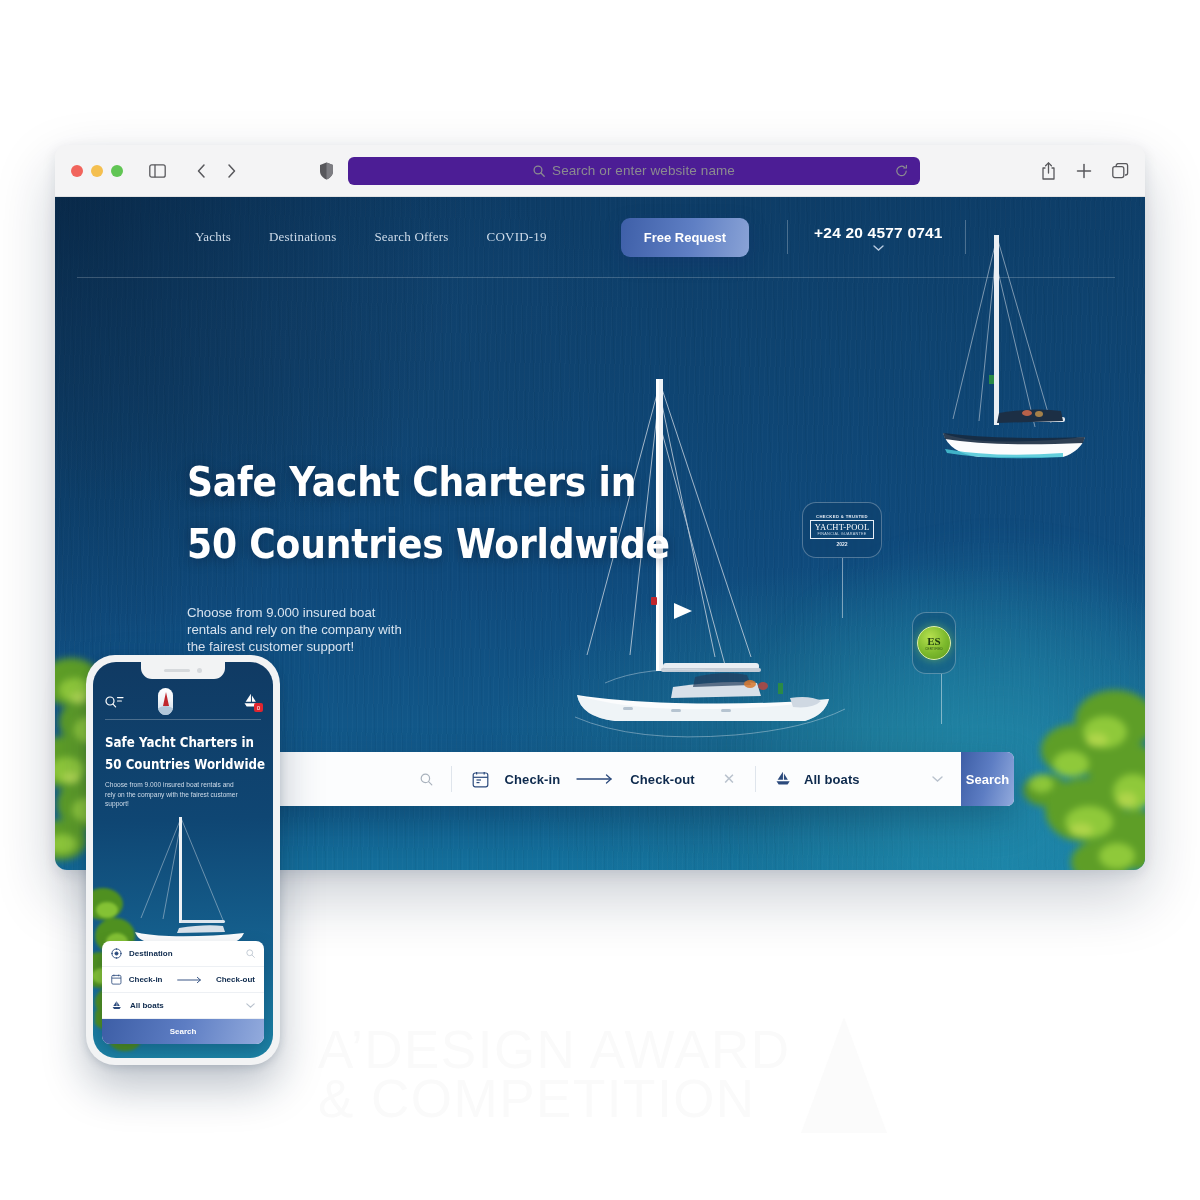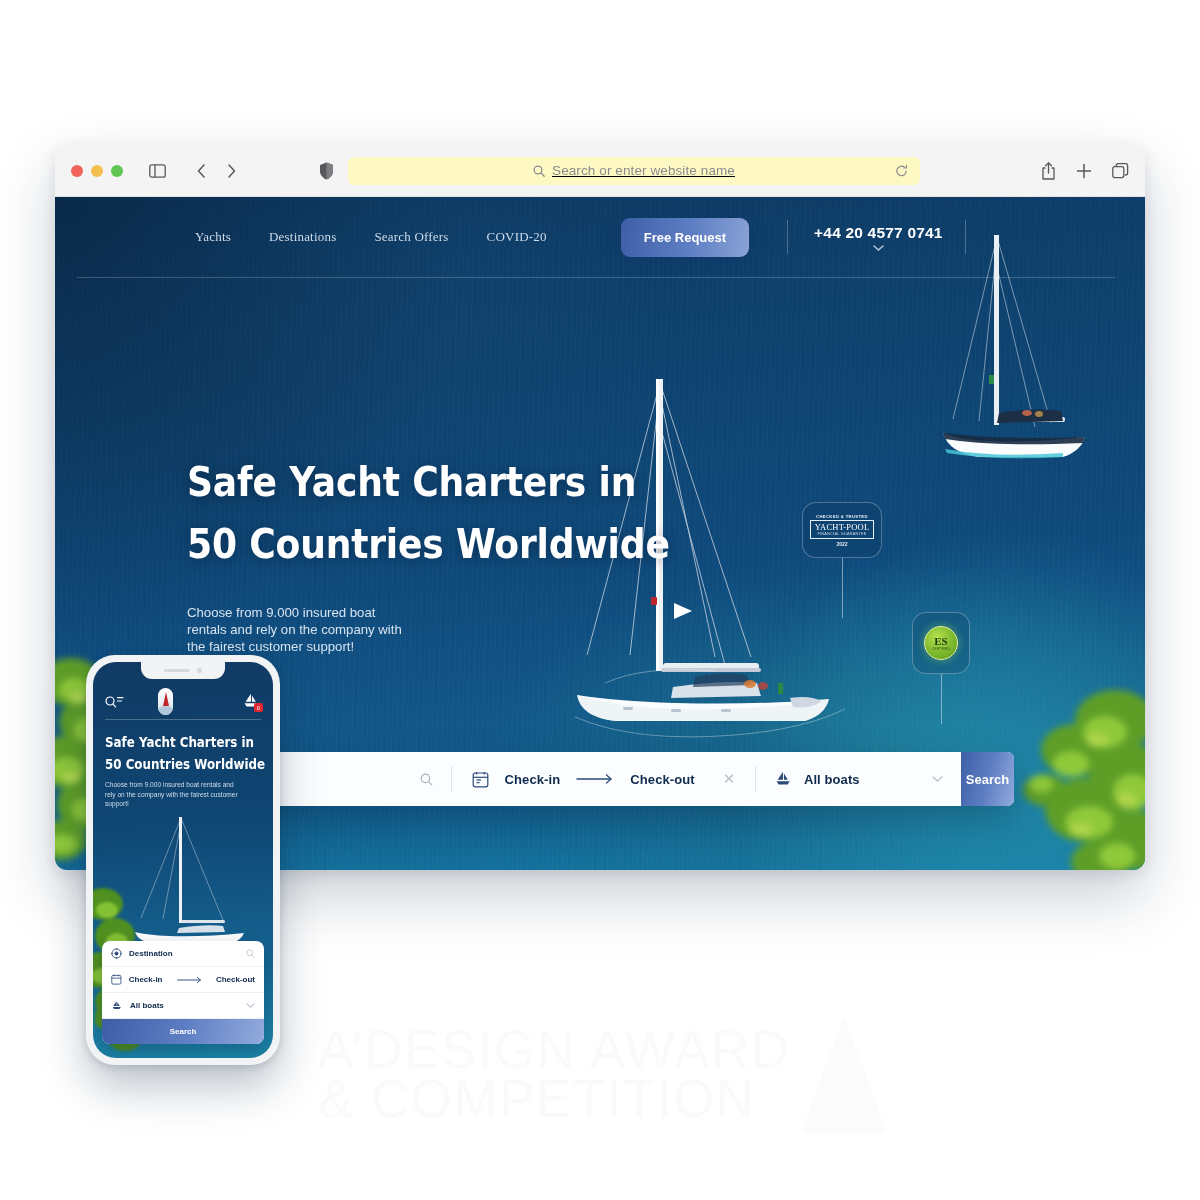--- a/index.html
+++ b/index.html
@@ -58,23 +58,23 @@
 
   .chrome-btn {
     width: 28px; height: 26px; display:flex; align-items:center; justify-content:center;
     color:#58585c; margin-right: 2px;
   }
   .chrome-gap { width: 14px; }
 
   .shield { margin-left: 72px; margin-right: 14px; display:flex; align-items:center; }
 
   .addrbar {
-    flex: 1; height: 28px; background: #fef9c3; border-radius: 6px;
+    flex: 1; height: 28px; background: #4c1d95; border-radius: 6px;
     display: flex; align-items: center; justify-content: center;
-    position: relative; max-width: 572px; text-decoration: underline;
+    position: relative; max-width: 572px;
   }
   .addr-inner { display:flex; align-items:center; gap: 7px; }
   .addr-text { font-size: 13.5px; color: #8b8b90; letter-spacing:0.1px; }
   .reload { position: absolute; right: 12px; top: 50%; transform: translateY(-50%); color:#8b8b90; }
 
   .chrome-right { display:flex; align-items:center; gap: 20px; margin-left: auto; padding-left: 28px; }
 
   
   .hero {
     position: relative; height: 673px; overflow: hidden;
@@ -171,21 +171,21 @@
   
   .badge-card {
     position:absolute; z-index: 5;
     border: 1px solid rgba(255,255,255,0.28);
     border-radius: 14px;
     background: rgba(10,45,80,0.20);
     backdrop-filter: blur(1px);
     display:flex; align-items:center; justify-content:center;
   }
   .badge-yp { left: 747px; top: 305px; width: 80px; height: 56px; }
-  .badge-es { left: 857px; top: 415px; width: 58px; height: 62px; }
+  .badge-es { left: 857px; top: 415px; width: 44px; height: 62px; }
   .badge-stem { position:absolute; width:1px; background: rgba(255,255,255,0.45); z-index:4; }
 
   .yp-inner { display:flex; flex-direction:column; align-items:center; gap:1px; }
   .yp-top { font-size: 4.2px; color:#e8eef6; letter-spacing: .35px; font-weight:700; white-space:nowrap; }
   .yp-box { border: 0.8px solid #e8eef6; padding: 1.5px 4px; display:flex; flex-direction:column; align-items:center; }
   .yp-name { font-family: "Liberation Serif", serif; font-size: 8.5px; color:#fff; letter-spacing:.2px; white-space:nowrap; }
   .yp-sub { font-size: 3.8px; color:#cfdcea; letter-spacing: .25px; white-space:nowrap; }
   .yp-year { font-size: 5px; color:#e8eef6; font-weight:700; margin-top:1px; }
 
   .es-circle {
@@ -445,28 +445,28 @@
           <div class="es-sm">CERTIFIED</div>
         </div>
       </div>
 
       <div class="site-header">
 
         <div class="nav-links">
           <a class="nav-link">Yachts</a>
           <a class="nav-link">Destinations</a>
           <a class="nav-link">Search Offers</a>
-          <a class="nav-link">COVID-20</a>
+          <a class="nav-link">COVID-19</a>
           <button class="btn-free">Free Request</button>
         </div>
 
         <div class="divider-v"></div>
 
         <div class="phone-block">
-          <div class="phone-num">+44 20 4577 0741</div>
+          <div class="phone-num">+24 20 4577 0741</div>
           <span class="chev">
             <svg width="11" height="6" viewBox="0 0 11 6" fill="none" stroke="#b9cbe0" stroke-width="1.4" stroke-linecap="round">
                 <polyline points="1,1 5.5,5 10,1"></polyline>
               </svg>
           </span>
         </div>
 
         <div class="divider-v2"></div>
 
       </div>

